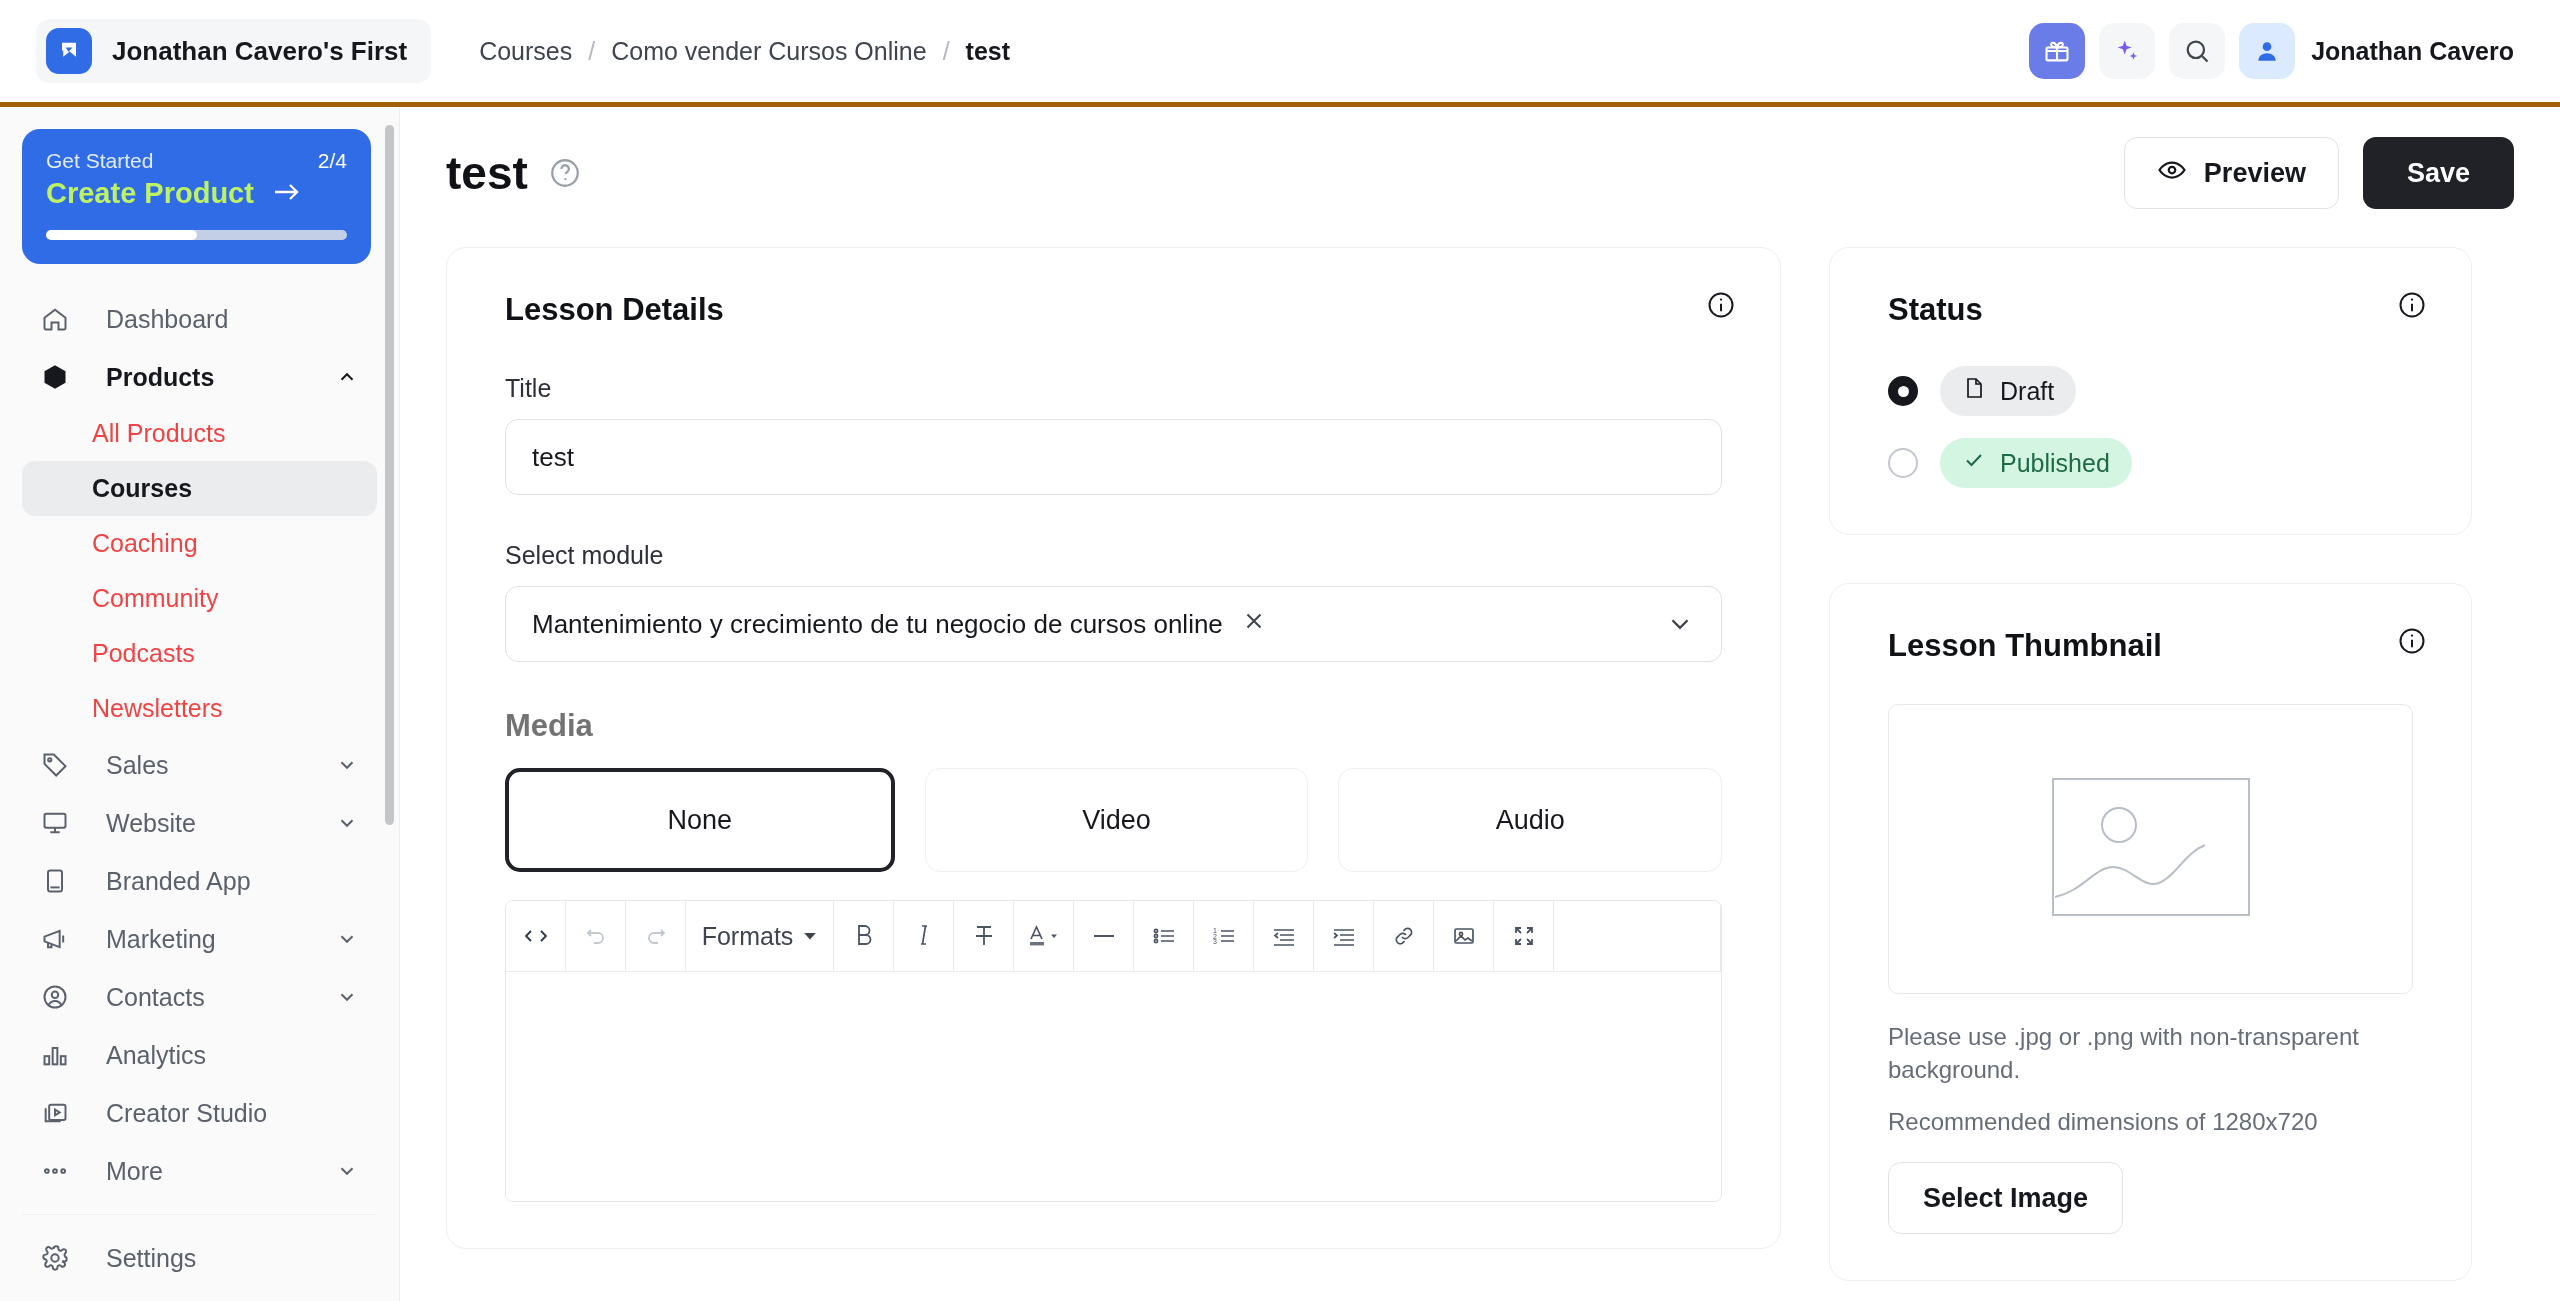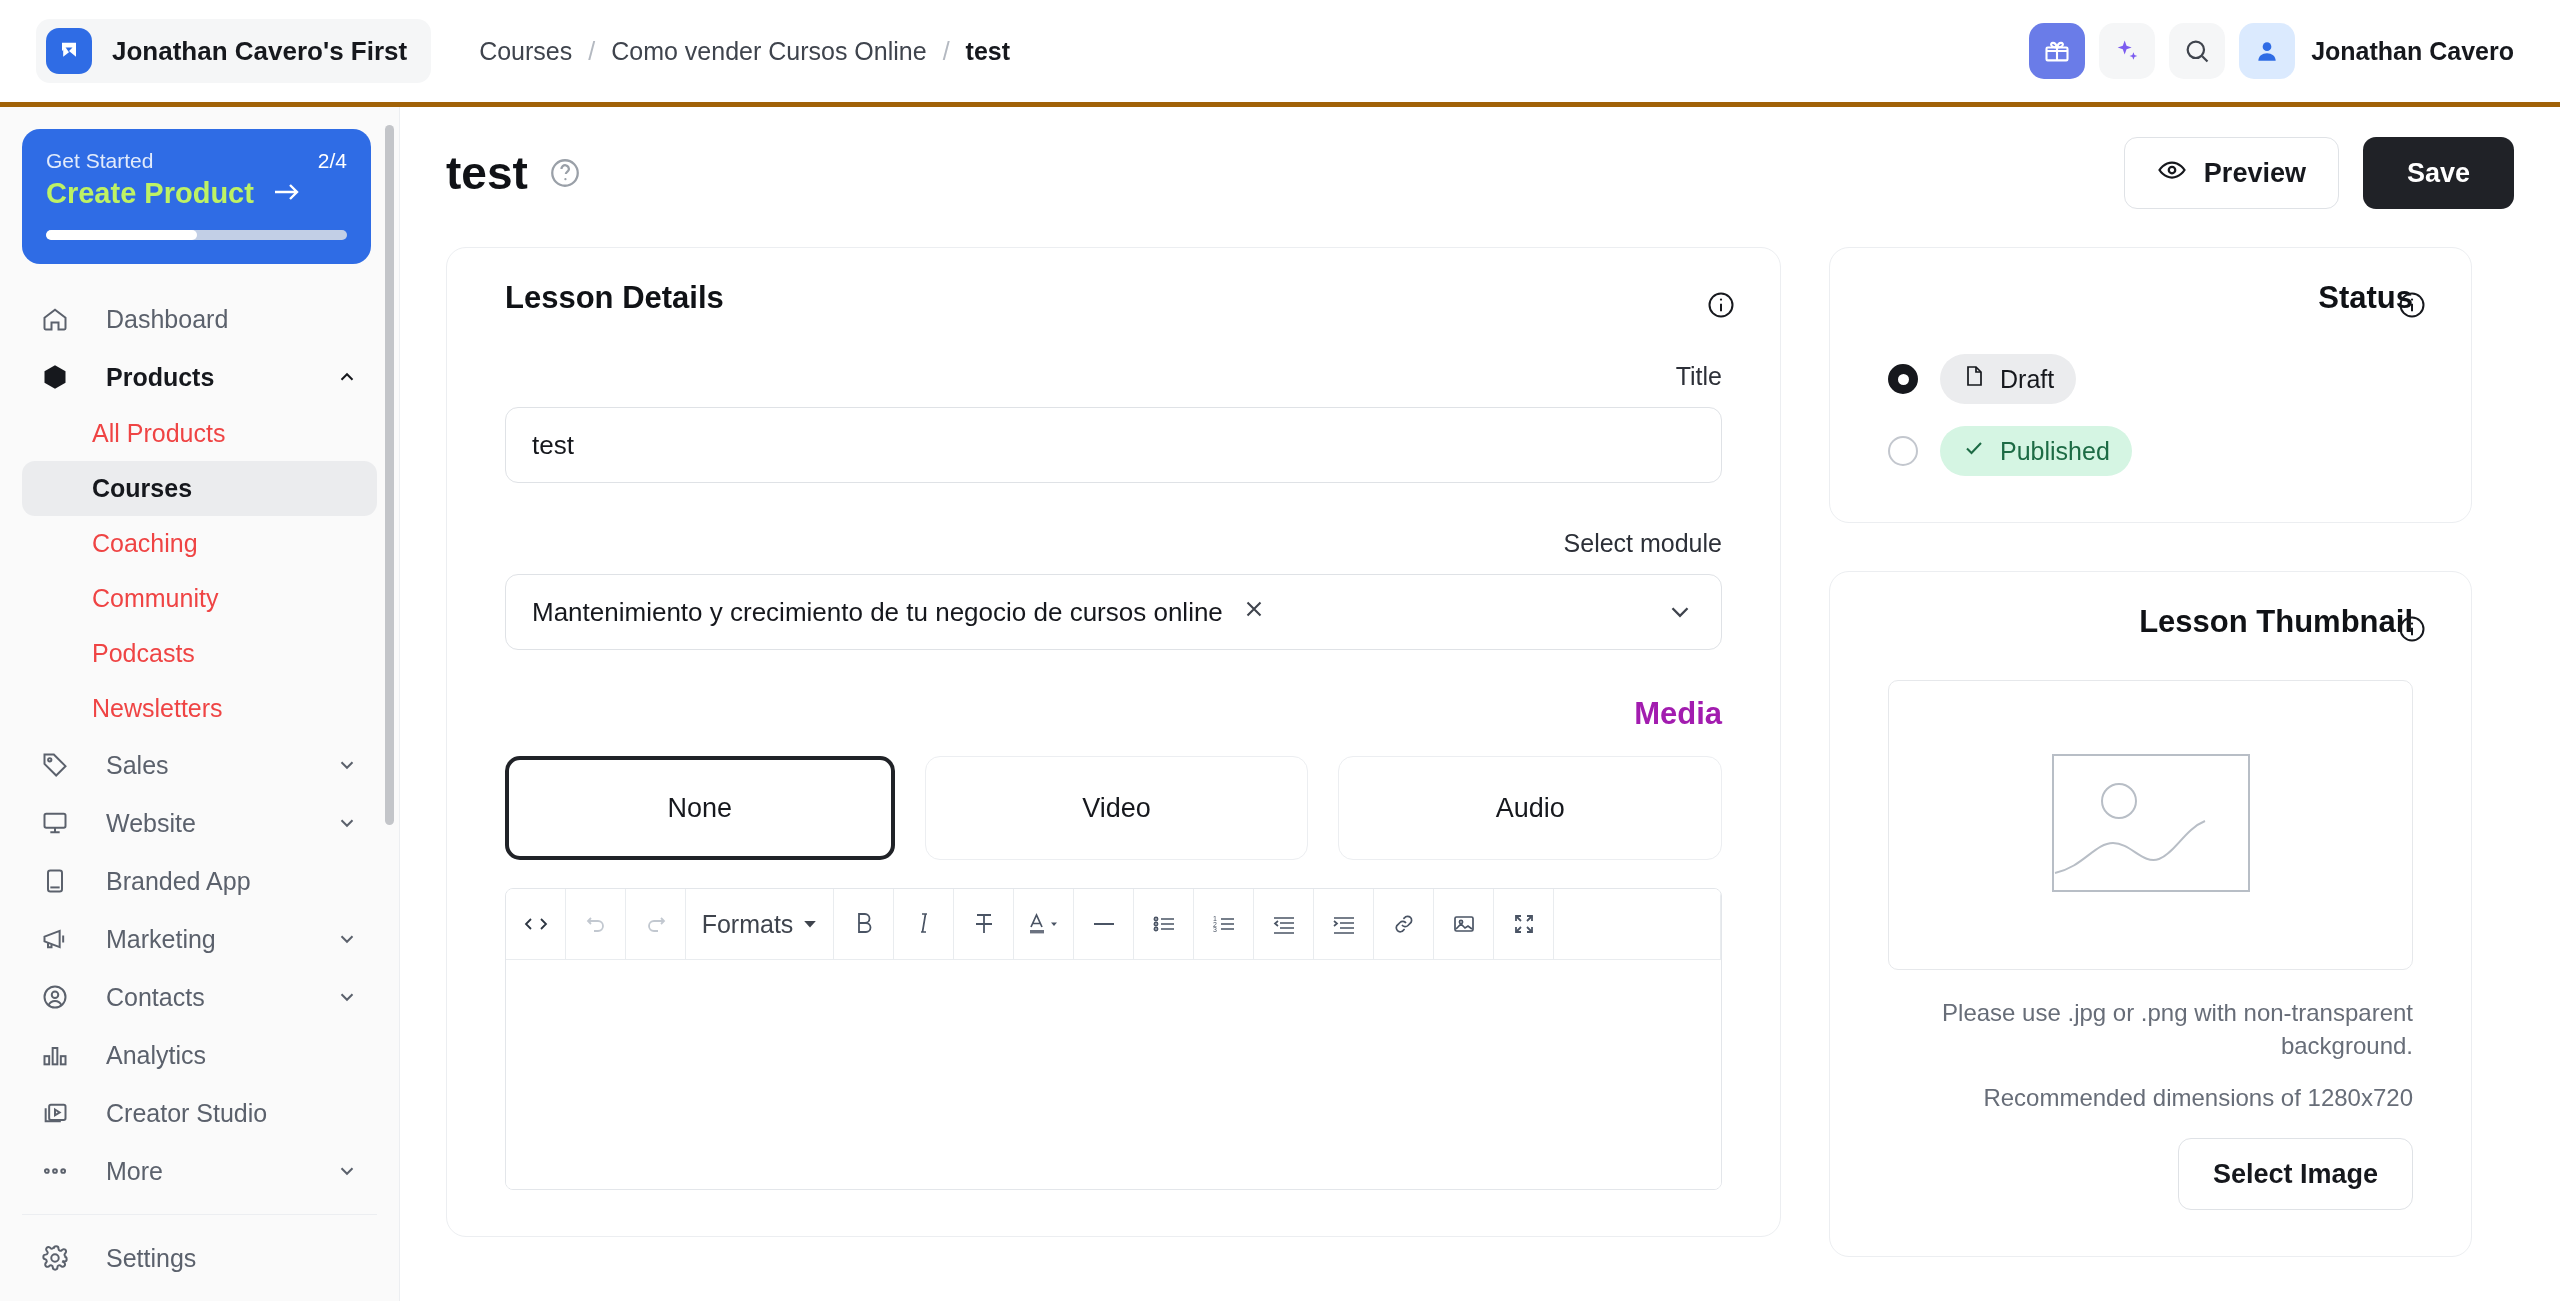--- a/index.html
+++ b/index.html
@@ -122,28 +122,28 @@
     background: #202227; color: #ffffff;
     font-size: 27px; font-weight: 700;
   }
 
   .content { display: flex; gap: 48px; margin-top: 38px; }
   .col-left { width: 1335px; }
   .col-right { width: 643px; }
 
   .card {
     background: #ffffff; border: 1px solid #eceef1; border-radius: 20px;
-    padding: 32px 58px 46px 58px; position: relative; text-align: right;
+    padding: 44px 58px 46px 58px; position: relative;
   }
   .card-head { display: flex; align-items: flex-start; }
   .card-title { font-size: 31px; font-weight: 700; color: #101216; }
   .card-info { position: absolute; top: 42px; right: 44px; width: 30px; height: 30px; }
 
   .field-label { font-size: 25px; color: #2d3038; margin-top: 46px; margin-bottom: 16px; }
-  .field-label.big { font-size: 31px; font-weight: 700; color: #a21caf; }
+  .field-label.big { font-size: 31px; font-weight: 700; color: #737373; }
   .text-input {
     height: 76px; border: 1px solid #dfe2e6; border-radius: 13px;
     display: flex; align-items: center; padding: 0 26px;
     font-size: 26px; color: #16181d; background: #fff;
   }
   .select-input {
     height: 76px; border: 1px solid #dfe2e6; border-radius: 13px;
     display: flex; align-items: center; padding: 0 26px;
     font-size: 26px; color: #16181d; background: #fff; gap: 18px;
   }

